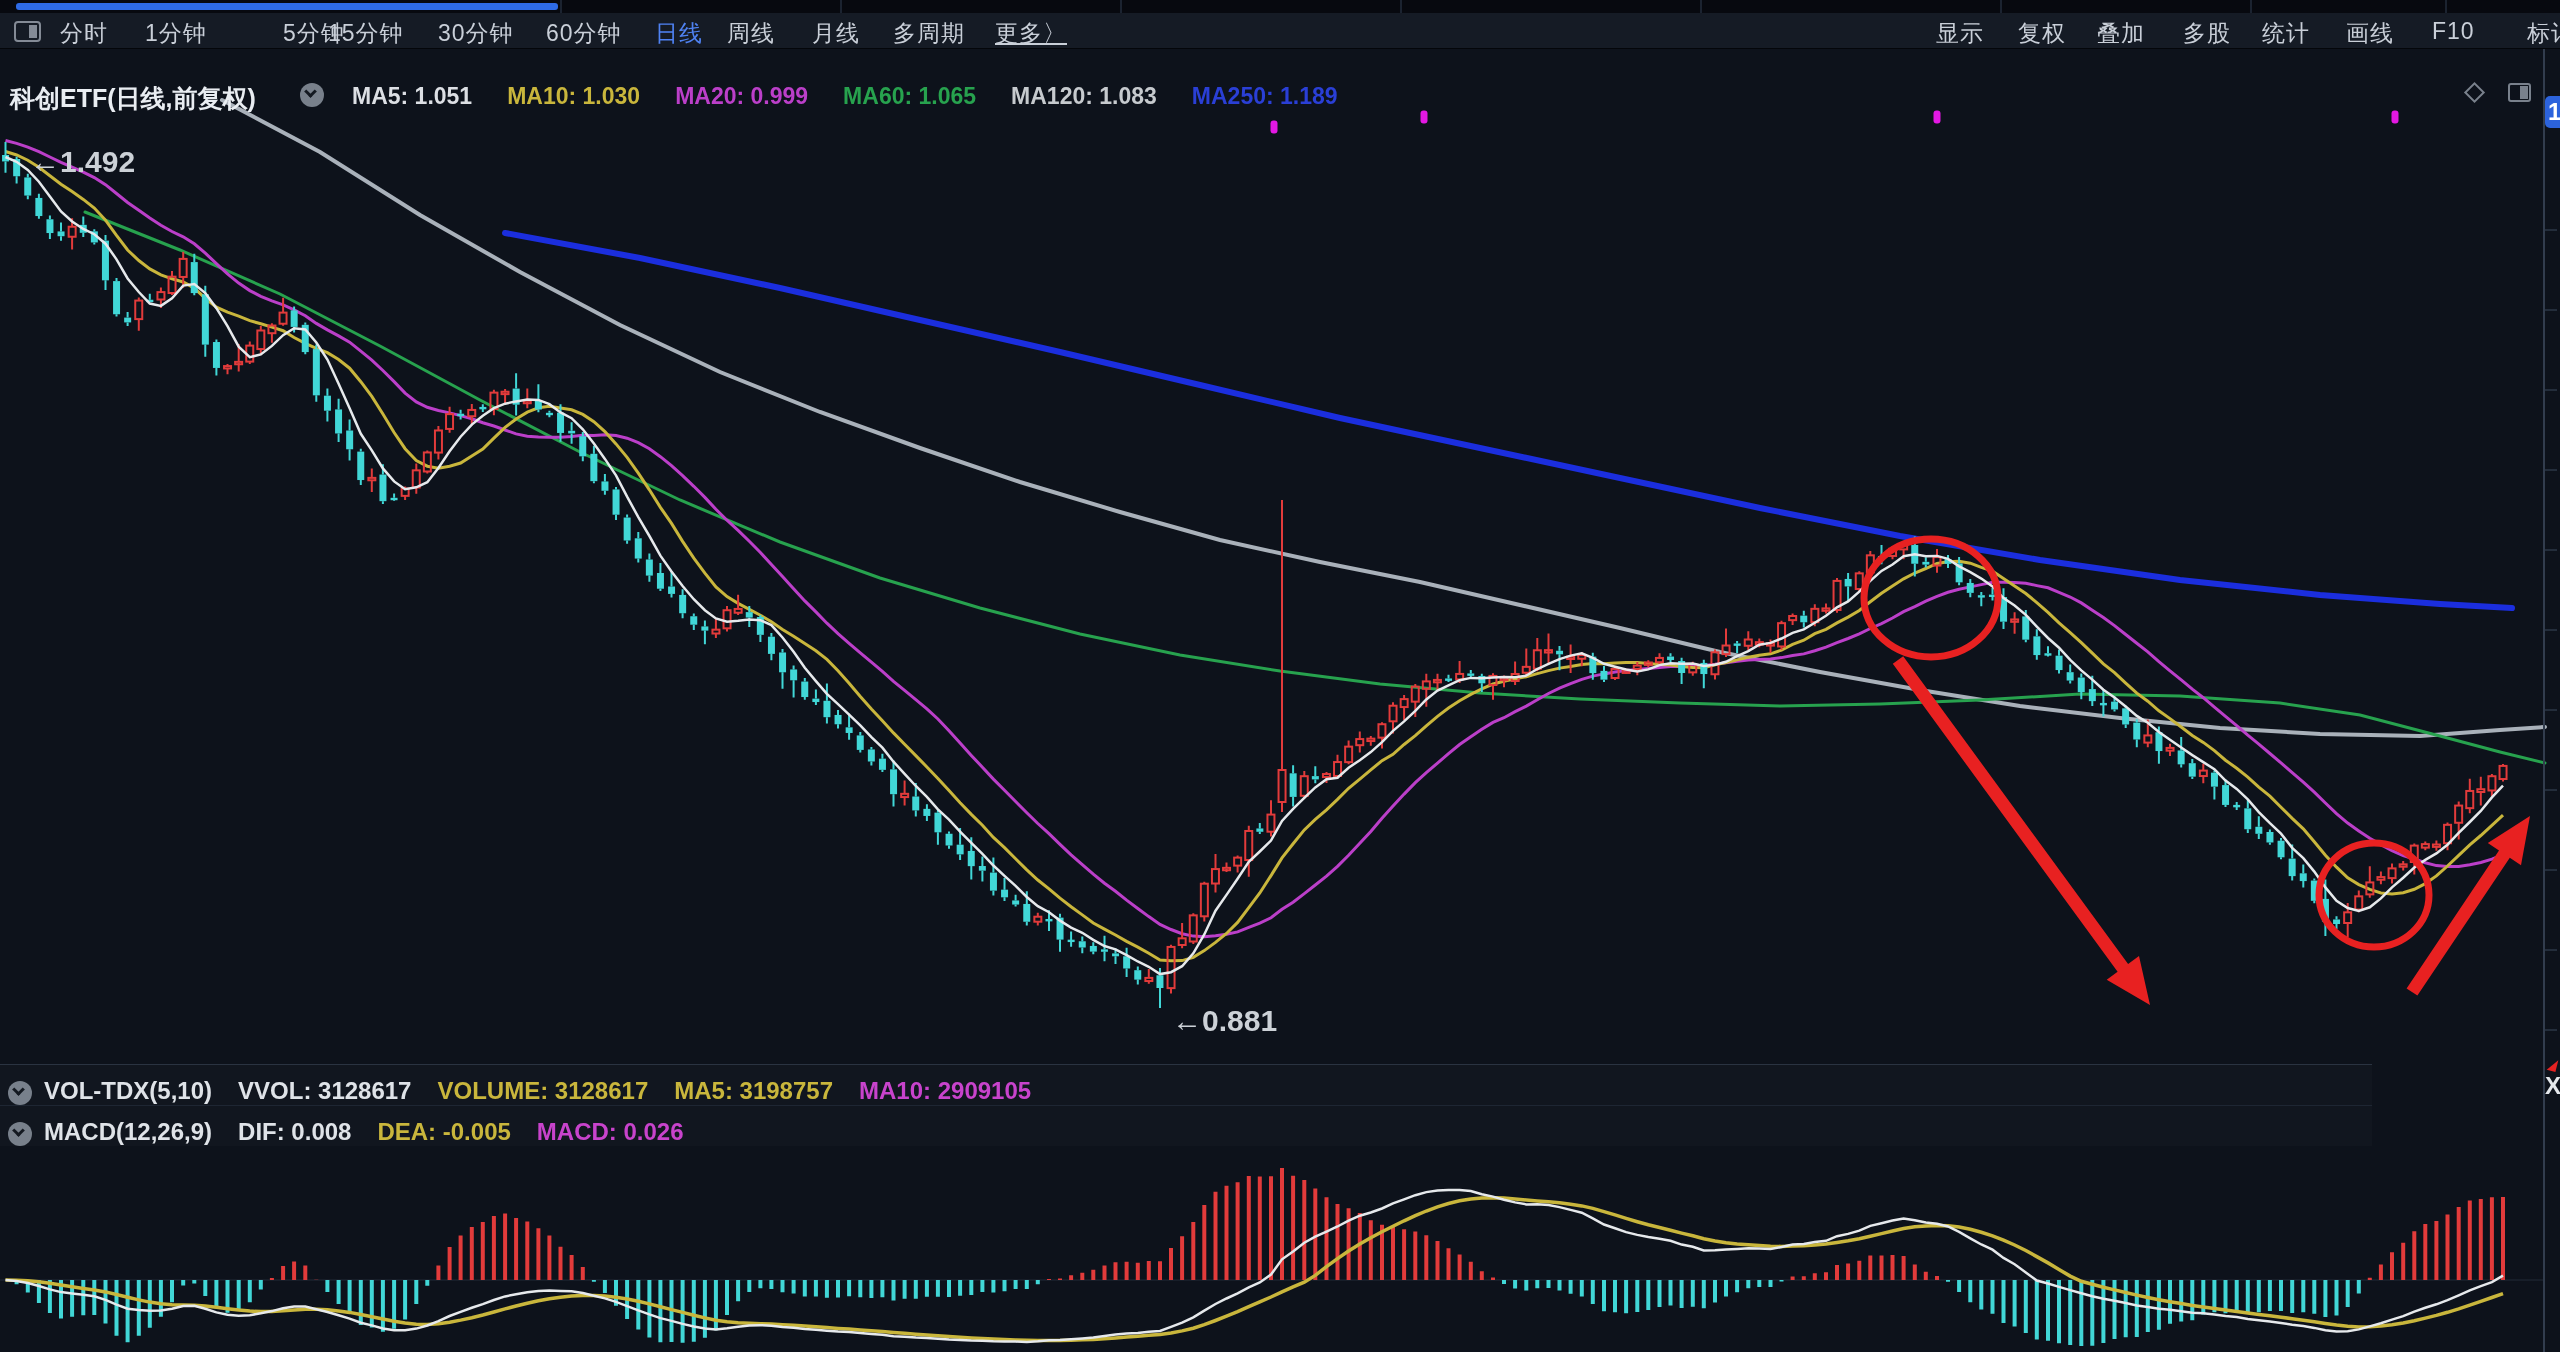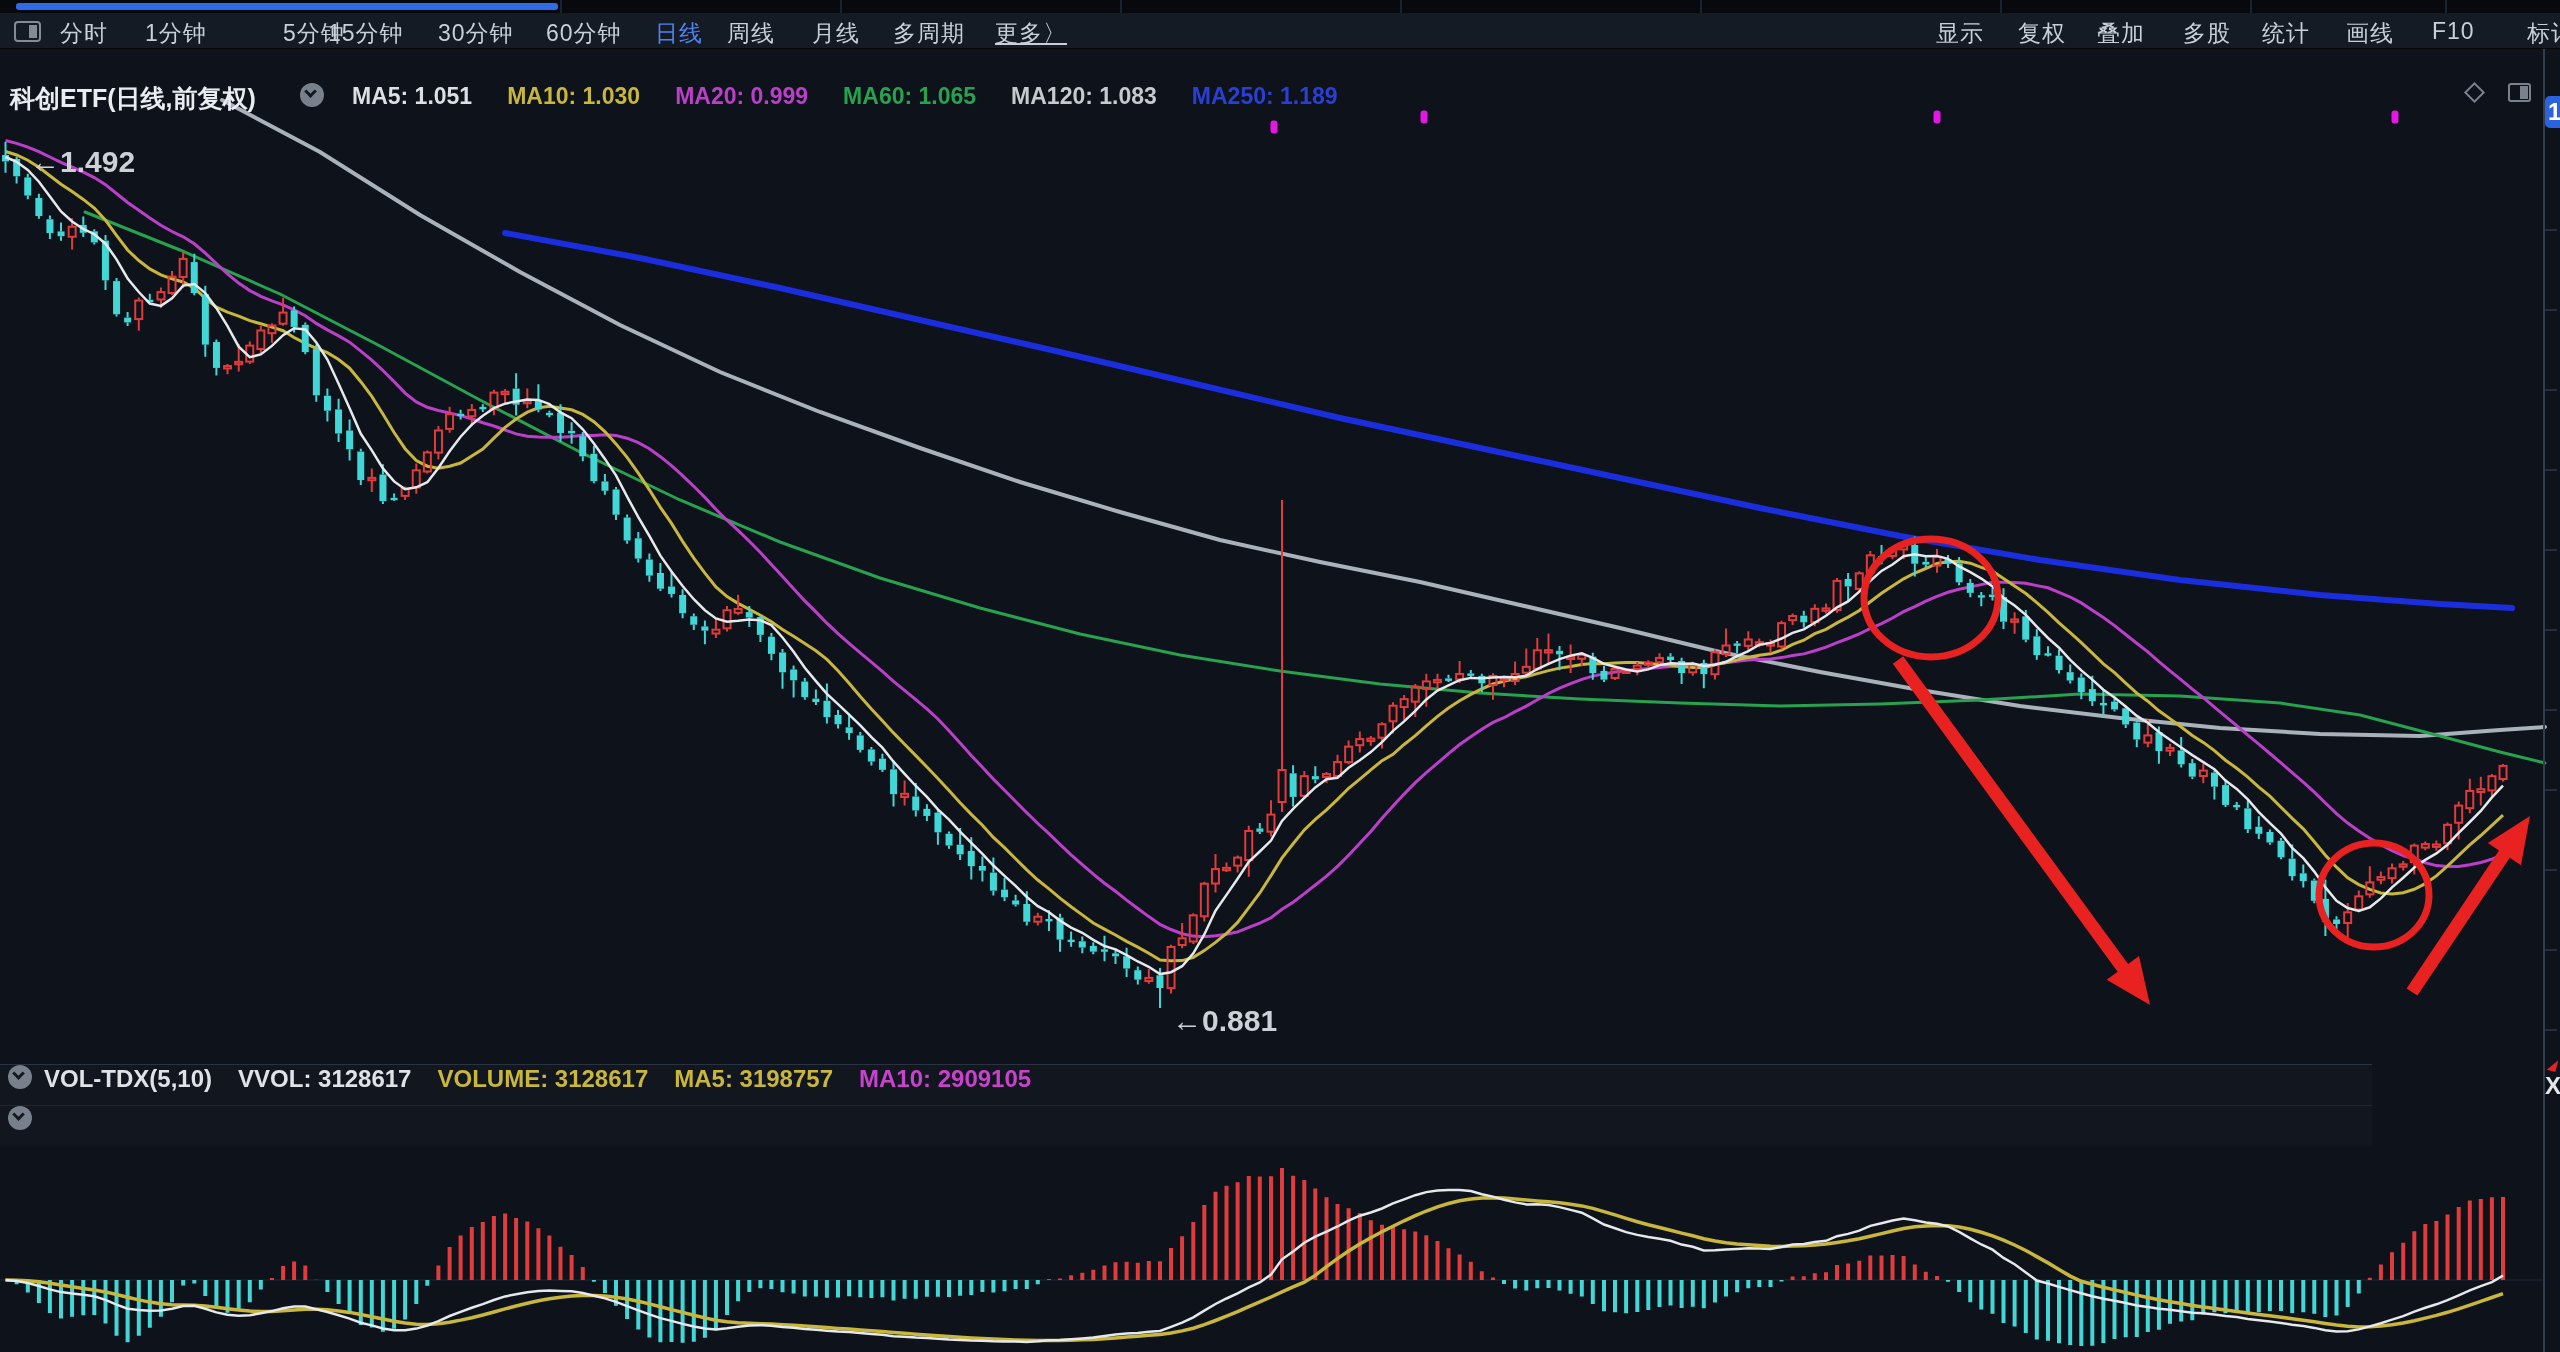--- a/index.html
+++ b/index.html
@@ -23,21 +23,21 @@
 .ma-labels span{font-size:23px;font-weight:bold;white-space:nowrap}
 .diamond-icon{position:absolute;left:2467px;top:5px;width:15px;height:15px;border:2px solid #79818c;transform:rotate(45deg)}
 .split-icon{position:absolute;left:2508px;top:3px;width:23px;height:19px;border:2px solid #79818c;border-radius:3px}
 .split-icon i{position:absolute;right:1px;top:1px;bottom:1px;width:8px;background:#79818c}
 .badge{position:absolute;left:2545px;top:96px;width:17px;height:32px;background:#2c63dc;color:#fff;
   font-size:24px;font-weight:bold;text-align:left;padding-left:3px;line-height:32px;border-radius:5px 0 0 5px;z-index:6}
 .axis-line{position:absolute;left:2543px;top:49px;width:2px;height:1303px;background:#323d4e;z-index:4}
 svg{position:absolute;left:0;display:block}
 #main-svg{top:49px}
 #macd-svg{top:1146px}
-.pane-header{position:absolute;left:0;width:2372px;height:41px;background:#11161f;display:flex;align-items:flex-start;z-index:5}
+.pane-header{position:absolute;left:0;width:2372px;height:41px;background:#11161f;display:flex;align-items:flex-end;z-index:5}
 #vol-header{top:1064px;border-top:1px solid #2a3341}
 #macd-header{top:1105px;border-top:1px solid #1e2633}
 .pane-header .chev{margin-left:8px;flex:none}
 .pane-items{display:flex;gap:26px;margin-left:12px}
 .pane-items span{font-size:24px;font-weight:bold;white-space:nowrap}
 .x-label{position:absolute;left:2545px;top:7px;color:#e4e8ec;font-size:24px;font-weight:bold}
 .red-corner{position:absolute;left:2548px;top:-6px;width:0;height:0;border-left:9px solid transparent;border-bottom:12px solid #e52222;transform:rotate(14deg)}
 </style>
 </head>
 <body>
@@ -373,20 +373,26 @@
         <span style="color: rgb(200, 67, 204);">MA10: 2909105</span>
       </div>
     <span class="x-label">X</span>
     <div class="red-corner"></div>
   </div>
 
   <div class="pane-header" id="macd-header">
     <span class="chev">
         <i></i>
       </span>
+    <div class="pane-items" id="macd-items">
+        <span style="color: rgb(223, 227, 232);">MACD(12,26,9)</span>
+        <span style="color: rgb(223, 227, 232);">DIF: 0.008</span>
+        <span style="color: rgb(201, 182, 60);">DEA: -0.005</span>
+        <span style="color: rgb(200, 67, 204);">MACD: 0.026</span>
+      </div>
   </div>
 
   <svg id="macd-svg" width="2560" height="206" viewBox="0 1146 2560 206" preserveAspectRatio="none">
       <line x1="0" y1="1280" x2="2543" y2="1280" stroke="#222b38" stroke-width="1"></line>
       <path d="M5.5 1280L5.5 1280.0M271.9 1280L271.9 1278.1M283.1 1280L283.1 1265.9M294.1 1280L294.1 1261.6M305.3 1280L305.3 1265.6M316.3 1280L316.3 1279.8M438.4 1280L438.4 1265.6M449.6 1280L449.6 1247.0M460.6 1280L460.6 1235.6M471.8 1280L471.8 1227.1M482.8 1280L482.8 1222.1M493.9 1280L493.9 1216.0M505.1 1280L505.1 1213.6M516.1 1280L516.1 1217.9M527.3 1280L527.3 1221.5M538.4 1280L538.4 1228.2M549.4 1280L549.4 1235.4M560.5 1280L560.5 1246.7M571.6 1280L571.6 1254.9M582.8 1280L582.8 1267.0M1049.0 1280L1049.0 1279.0M1060.0 1280L1060.0 1278.4M1071.1 1280L1071.1 1275.2M1082.3 1280L1082.3 1272.7M1093.3 1280L1093.3 1269.8M1104.5 1280L1104.5 1265.6M1115.5 1280L1115.5 1262.2M1126.6 1280L1126.6 1261.7M1137.8 1280L1137.8 1262.7M1148.8 1280L1148.8 1261.1M1160.0 1280L1160.0 1261.2M1171.0 1280L1171.0 1247.9M1182.1 1280L1182.1 1236.2M1193.3 1280L1193.3 1222.1M1204.3 1280L1204.3 1204.9M1215.5 1280L1215.5 1191.7M1226.5 1280L1226.5 1185.7M1237.6 1280L1237.6 1182.3M1248.8 1280L1248.8 1176.1M1259.8 1280L1259.8 1176.5M1271.0 1280L1271.0 1176.3M1282.0 1280L1282.0 1168.0M1293.1 1280L1293.1 1175.8M1304.3 1280L1304.3 1179.9M1315.3 1280L1315.3 1188.5M1326.5 1280L1326.5 1197.3M1337.5 1280L1337.5 1204.0M1348.6 1280L1348.6 1208.2M1359.8 1280L1359.8 1213.1M1370.8 1280L1370.8 1220.3M1382.0 1280L1382.0 1224.8M1393.0 1280L1393.0 1226.2M1404.1 1280L1404.1 1229.2M1415.3 1280L1415.3 1231.5M1426.3 1280L1426.3 1235.3M1437.5 1280L1437.5 1241.1M1448.5 1280L1448.5 1248.2M1459.6 1280L1459.6 1254.4M1470.8 1280L1470.8 1261.7M1481.8 1280L1481.8 1271.3M1493.0 1280L1493.0 1277.5M1792.6 1280L1792.6 1276.6M1803.8 1280L1803.8 1276.3M1814.8 1280L1814.8 1273.2M1826.0 1280L1826.0 1272.2M1837.0 1280L1837.0 1265.0M1848.1 1280L1848.1 1263.6M1859.3 1280L1859.3 1260.7M1870.3 1280L1870.3 1255.6M1881.5 1280L1881.5 1255.6M1892.5 1280L1892.5 1255.1M1903.6 1280L1903.6 1256.1M1914.8 1280L1914.8 1264.4M1925.8 1280L1925.8 1271.8M1937.0 1280L1937.0 1275.9M2369.8 1280L2369.8 1277.8M2380.9 1280L2380.9 1264.5M2392.0 1280L2392.0 1252.2M2403.2 1280L2403.2 1242.7M2414.3 1280L2414.3 1231.2M2425.3 1280L2425.3 1224.1M2436.4 1280L2436.4 1220.9M2447.5 1280L2447.5 1214.6M2458.7 1280L2458.7 1207.0M2469.8 1280L2469.8 1200.5M2480.8 1280L2480.8 1198.9M2491.9 1280L2491.9 1197.3M2503.0 1280L2503.0 1196.9" stroke="#e23b3b" stroke-width="4" fill="none"></path>
       <path d="M16.6 1280L16.6 1284.3M27.8 1280L27.8 1292.5M38.9 1280L38.9 1302.9M49.9 1280L49.9 1313.0M61.0 1280L61.0 1318.5M72.1 1280L72.1 1316.8M83.3 1280L83.3 1315.3M94.3 1280L94.3 1314.9M105.5 1280L105.5 1323.4M116.5 1280L116.5 1335.8M127.6 1280L127.6 1342.3M138.8 1280L138.8 1335.8M149.8 1280L149.8 1327.7M160.9 1280L160.9 1316.7M172.0 1280L172.0 1302.2M183.2 1280L183.2 1285.5M194.3 1280L194.3 1283.5M205.3 1280L205.3 1295.9M216.4 1280L216.4 1308.3M227.5 1280L227.5 1312.7M238.7 1280L238.7 1311.1M249.8 1280L249.8 1302.2M260.8 1280L260.8 1289.5M327.4 1280L327.4 1292.0M338.6 1280L338.6 1304.1M349.6 1280L349.6 1313.6M360.8 1280L360.8 1325.1M371.8 1280L371.8 1327.6M382.9 1280L382.9 1331.7M394.1 1280L394.1 1328.8M405.1 1280L405.1 1319.4M416.3 1280L416.3 1304.0M427.3 1280L427.3 1285.7M593.9 1280L593.9 1281.7M604.9 1280L604.9 1293.1M616.0 1280L616.0 1305.7M627.1 1280L627.1 1319.0M638.3 1280L638.3 1329.6M649.4 1280L649.4 1337.5M660.4 1280L660.4 1342.2M671.5 1280L671.5 1342.0M682.6 1280L682.6 1342.8M693.8 1280L693.8 1341.7M704.9 1280L704.9 1337.8M715.9 1280L715.9 1330.2M727.0 1280L727.0 1315.0M738.1 1280L738.1 1301.3M749.3 1280L749.3 1291.9M760.4 1280L760.4 1288.3M771.4 1280L771.4 1289.0M782.5 1280L782.5 1292.2M793.6 1280L793.6 1293.6M804.8 1280L804.8 1296.4M815.9 1280L815.9 1296.5M826.9 1280L826.9 1297.8M838.0 1280L838.0 1297.4M849.1 1280L849.1 1296.3M860.3 1280L860.3 1297.3M871.4 1280L871.4 1297.9M882.4 1280L882.4 1297.3M893.5 1280L893.5 1300.5M904.6 1280L904.6 1298.7M915.8 1280L915.8 1298.8M926.9 1280L926.9 1296.8M937.9 1280L937.9 1296.7M949.0 1280L949.0 1296.9M960.1 1280L960.1 1295.8M971.3 1280L971.3 1295.0M982.4 1280L982.4 1292.1M993.4 1280L993.4 1292.5M1004.5 1280L1004.5 1291.2M1015.6 1280L1015.6 1288.9M1026.8 1280L1026.8 1289.0M1037.8 1280L1037.8 1284.2M1504.0 1280L1504.0 1283.9M1515.1 1280L1515.1 1288.4M1526.3 1280L1526.3 1290.5M1537.3 1280L1537.3 1288.2M1548.5 1280L1548.5 1288.1M1559.5 1280L1559.5 1290.5M1570.6 1280L1570.6 1293.8M1581.8 1280L1581.8 1296.4M1592.8 1280L1592.8 1304.1M1604.0 1280L1604.0 1311.2M1615.0 1280L1615.0 1312.3M1626.1 1280L1626.1 1313.3M1637.3 1280L1637.3 1312.0M1648.3 1280L1648.3 1309.9M1659.5 1280L1659.5 1307.0M1670.5 1280L1670.5 1305.5M1681.6 1280L1681.6 1308.1M1692.8 1280L1692.8 1306.7M1703.8 1280L1703.8 1308.3M1715.0 1280L1715.0 1302.4M1726.0 1280L1726.0 1296.4M1737.1 1280L1737.1 1292.2M1748.3 1280L1748.3 1288.3M1759.3 1280L1759.3 1287.0M1770.5 1280L1770.5 1286.9M1781.5 1280L1781.5 1281.4M1948.0 1280L1948.0 1281.8M1959.1 1280L1959.1 1292.1M1970.3 1280L1970.3 1302.2M1981.3 1280L1981.3 1309.6M1992.5 1280L1992.5 1313.8M2003.5 1280L2003.5 1322.9M2014.6 1280L2014.6 1326.5M2025.8 1280L2025.8 1333.1M2036.8 1280L2036.8 1339.6M2048.0 1280L2048.0 1340.7M2059.0 1280L2059.0 1343.3M2070.2 1280L2070.2 1344.9M2081.3 1280L2081.3 1346.0M2092.3 1280L2092.3 1345.8M2103.4 1280L2103.4 1343.0M2114.5 1280L2114.5 1339.0M2125.7 1280L2125.7 1337.3M2136.8 1280L2136.8 1337.0M2147.8 1280L2147.8 1331.9M2158.9 1280L2158.9 1329.7M2170.0 1280L2170.0 1323.8M2181.2 1280L2181.2 1321.5M2192.3 1280L2192.3 1320.3M2203.3 1280L2203.3 1314.4M2214.4 1280L2214.4 1312.3M2225.5 1280L2225.5 1313.2M2236.7 1280L2236.7 1310.7M2247.8 1280L2247.8 1312.9M2258.8 1280L2258.8 1312.2M2269.9 1280L2269.9 1310.9M2281.0 1280L2281.0 1311.0M2292.2 1280L2292.2 1313.1M2303.3 1280L2303.3 1312.2M2314.3 1280L2314.3 1313.7M2325.4 1280L2325.4 1316.9M2336.5 1280L2336.5 1315.5M2347.7 1280L2347.7 1307.1M2358.8 1280L2358.8 1293.4" stroke="#41d7d7" stroke-width="4" fill="none"></path>
       <polyline points="5.5,1280.0 16.6,1280.2 27.8,1280.8 38.9,1281.8 49.9,1283.3 61.0,1285.1 72.1,1286.8 83.3,1288.4 94.3,1290.0 105.5,1291.9 116.5,1294.5 127.6,1297.3 138.8,1299.9 149.8,1302.1 160.9,1303.7 172.0,1304.8 183.2,1305.0 194.3,1305.2 205.3,1305.9 216.4,1307.2 227.5,1308.7 238.7,1310.1 249.8,1311.1 260.8,1311.6 271.9,1311.5 283.1,1310.8 294.1,1309.9 305.3,1309.3 316.3,1309.3 327.4,1309.8 338.6,1310.9 349.6,1312.4 360.8,1314.5 371.8,1316.7 382.9,1319.0 394.1,1321.3 405.1,1323.1 416.3,1324.2 427.3,1324.4 438.4,1323.8 449.6,1322.2 460.6,1320.1 471.8,1317.7 482.8,1315.0 493.9,1312.0 505.1,1308.9 516.1,1306.0 527.3,1303.2 538.4,1300.8 549.4,1298.7 560.5,1297.2 571.6,1296.0 582.8,1295.4 593.9,1295.5 604.9,1296.1 616.0,1297.2 627.1,1299.0 638.3,1301.3 649.4,1303.9 660.4,1306.7 671.5,1309.6 682.6,1312.4 693.8,1315.3 704.9,1317.9 715.9,1320.2 727.0,1321.8 738.1,1322.8 749.3,1323.3 760.4,1323.7 771.4,1324.1 782.5,1324.7 793.6,1325.3 804.8,1326.0 815.9,1326.8 826.9,1327.6 838.0,1328.4 849.1,1329.1 860.3,1329.9 871.4,1330.7 882.4,1331.5 893.5,1332.5 904.6,1333.3 915.8,1334.2 926.9,1335.0 937.9,1335.7 949.0,1336.5 960.1,1337.2 971.3,1337.9 982.4,1338.4 993.4,1339.0 1004.5,1339.5 1015.6,1339.9 1026.8,1340.3 1037.8,1340.5 1049.0,1340.5 1060.0,1340.4 1071.1,1340.2 1082.3,1339.8 1093.3,1339.4 1104.5,1338.7 1115.5,1337.9 1126.6,1337.0 1137.8,1336.2 1148.8,1335.3 1160.0,1334.4 1171.0,1332.9 1182.1,1330.9 1193.3,1328.2 1204.3,1324.7 1215.5,1320.5 1226.5,1316.1 1237.6,1311.6 1248.8,1306.7 1259.8,1301.9 1271.0,1297.0 1282.0,1291.8 1293.1,1286.9 1304.3,1282.2 1315.3,1275.4 1326.5,1266.6 1337.5,1258.6 1348.6,1251.0 1359.8,1244.0 1370.8,1237.7 1382.0,1231.8 1393.0,1226.2 1404.1,1220.8 1415.3,1215.7 1426.3,1211.0 1437.5,1206.8 1448.5,1203.5 1459.6,1200.8 1470.8,1198.9 1481.8,1197.9 1493.0,1197.7 1504.0,1198.1 1515.1,1198.9 1526.3,1200.0 1537.3,1200.9 1548.5,1201.7 1559.5,1202.8 1570.6,1204.2 1581.8,1205.9 1592.8,1208.4 1604.0,1211.6 1615.0,1214.9 1626.1,1218.4 1637.3,1221.7 1648.3,1224.8 1659.5,1227.5 1670.5,1230.2 1681.6,1233.1 1692.8,1235.8 1703.8,1238.7 1715.0,1241.0 1726.0,1242.7 1737.1,1244.0 1748.3,1244.8 1759.3,1245.6 1770.5,1246.3 1781.5,1246.4 1792.6,1246.1 1803.8,1245.7 1814.8,1244.9 1826.0,1244.1 1837.0,1242.5 1848.1,1240.8 1859.3,1238.8 1870.3,1236.2 1881.5,1233.6 1892.5,1231.0 1903.6,1228.5 1914.8,1226.8 1925.8,1226.0 1937.0,1225.5 1948.0,1225.7 1959.1,1227.0 1970.3,1229.2 1981.3,1232.3 1992.5,1235.8 2003.5,1240.2 2014.6,1245.0 2025.8,1250.5 2036.8,1256.6 2048.0,1262.9 2059.0,1269.4 2070.2,1276.1 2081.3,1281.3 2092.3,1284.3 2103.4,1287.2 2114.5,1289.9 2125.7,1292.5 2136.8,1295.1 2147.8,1297.5 2158.9,1299.7 2170.0,1301.7 2181.2,1303.6 2192.3,1305.5 2203.3,1307.0 2214.4,1308.5 2225.5,1310.0 2236.7,1311.4 2247.8,1312.9 2258.8,1314.4 2269.9,1315.8 2281.0,1317.2 2292.2,1318.7 2303.3,1320.2 2314.3,1321.8 2325.4,1323.4 2336.5,1325.1 2347.7,1326.3 2358.8,1326.9 2369.8,1326.8 2380.9,1326.1 2392.0,1324.8 2403.2,1323.0 2414.3,1320.8 2425.3,1318.1 2436.4,1315.4 2447.5,1312.3 2458.7,1308.9 2469.8,1305.2 2480.8,1301.4 2491.9,1297.5 2503.0,1293.6" fill="none" stroke="#c9b63c" stroke-width="3.5"></polyline>
       <polyline points="5.5,1280.0 16.6,1281.0 27.8,1283.0 38.9,1286.0 49.9,1289.4 61.0,1292.1 72.1,1293.5 83.3,1294.8 94.3,1296.3 105.5,1299.9 116.5,1304.7 127.6,1308.7 138.8,1310.1 149.8,1310.8 160.9,1310.5 172.0,1308.8 183.2,1306.0 194.3,1305.8 205.3,1308.8 216.4,1312.4 227.5,1314.7 238.7,1315.8 249.8,1315.2 260.8,1313.3 271.9,1311.1 283.1,1308.2 294.1,1306.5 305.3,1306.6 316.3,1309.2 327.4,1312.0 338.6,1315.3 349.6,1318.6 360.8,1322.7 371.8,1325.4 382.9,1328.5 394.1,1330.2 405.1,1330.3 416.3,1328.6 427.3,1325.5 438.4,1321.1 449.6,1316.0 460.6,1311.8 471.8,1307.8 482.8,1304.1 493.9,1300.0 505.1,1296.4 516.1,1294.3 527.3,1292.3 538.4,1291.1 549.4,1290.4 560.5,1290.9 571.6,1291.3 582.8,1293.0 593.9,1295.8 604.9,1298.4 616.0,1301.9 627.1,1306.1 638.3,1310.3 649.4,1314.4 660.4,1318.1 671.5,1320.9 682.6,1323.9 693.8,1326.5 704.9,1328.5 715.9,1329.4 727.0,1328.2 738.1,1326.7 749.3,1325.5 760.4,1325.2 771.4,1325.7 782.5,1326.9 793.6,1327.8 804.8,1329.0 815.9,1329.8 826.9,1330.8 838.0,1331.6 849.1,1332.1 860.3,1333.1 871.4,1334.0 882.4,1334.7 893.5,1336.2 904.6,1336.7 915.8,1337.6 926.9,1338.0 937.9,1338.8 949.0,1339.6 960.1,1340.1 971.3,1340.6 982.4,1340.7 993.4,1341.3 1004.5,1341.6 1015.6,1341.6 1026.8,1342.0 1037.8,1341.3 1049.0,1340.3 1060.0,1340.1 1071.1,1339.3 1082.3,1338.5 1093.3,1337.5 1104.5,1336.0 1115.5,1334.5 1126.6,1333.6 1137.8,1333.0 1148.8,1331.8 1160.0,1330.9 1171.0,1326.9 1182.1,1322.7 1193.3,1317.3 1204.3,1310.6 1215.5,1304.0 1226.5,1298.5 1237.6,1293.3 1248.8,1287.3 1259.8,1282.5 1271.0,1274.6 1282.0,1259.3 1293.1,1251.6 1304.3,1242.7 1315.3,1236.7 1326.5,1231.7 1337.5,1226.5 1348.6,1220.7 1359.8,1215.7 1370.8,1212.5 1382.0,1208.5 1393.0,1203.4 1404.1,1199.3 1415.3,1195.2 1426.3,1192.1 1437.5,1190.4 1448.5,1190.1 1459.6,1190.0 1470.8,1191.1 1481.8,1194.3 1493.0,1196.6 1504.0,1199.7 1515.1,1202.4 1526.3,1204.4 1537.3,1204.3 1548.5,1205.0 1559.5,1207.1 1570.6,1209.9 1581.8,1212.7 1592.8,1218.3 1604.0,1224.5 1615.0,1228.3 1626.1,1232.1 1637.3,1234.9 1648.3,1237.1 1659.5,1238.7 1670.5,1240.7 1681.6,1244.6 1692.8,1246.8 1703.8,1250.4 1715.0,1250.3 1726.0,1249.5 1737.1,1249.0 1748.3,1248.3 1759.3,1248.5 1770.5,1249.1 1781.5,1247.0 1792.6,1244.6 1803.8,1244.1 1814.8,1242.1 1826.0,1240.8 1837.0,1236.2 1848.1,1233.9 1859.3,1230.6 1870.3,1225.9 1881.5,1223.3 1892.5,1220.5 1903.6,1218.4 1914.8,1220.2 1925.8,1222.5 1937.0,1223.8 1948.0,1226.5 1959.1,1231.9 1970.3,1238.4 1981.3,1244.5 1992.5,1249.7 2003.5,1257.9 2014.6,1264.2 2025.8,1272.4 2036.8,1280.5 2048.0,1283.5 2059.0,1286.9 2070.2,1290.1 2081.3,1293.3 2092.3,1296.3 2103.4,1298.7 2114.5,1300.7 2125.7,1303.0 2136.8,1305.5 2147.8,1307.0 2158.9,1308.8 2170.0,1309.7 2181.2,1311.2 2192.3,1312.8 2203.3,1313.3 2214.4,1314.4 2225.5,1316.1 2236.7,1317.0 2247.8,1318.9 2258.8,1320.3 2269.9,1321.5 2281.0,1322.9 2292.2,1324.8 2303.3,1326.1 2314.3,1327.9 2325.4,1330.2 2336.5,1331.5 2347.7,1331.3 2358.8,1329.4 2369.8,1326.4 2380.9,1323.2 2392.0,1319.6 2403.2,1316.1 2414.3,1311.6 2425.3,1307.7 2436.4,1304.3 2447.5,1300.1 2458.7,1295.3 2469.8,1290.3 2480.8,1286.2 2491.9,1282.1 2503.0,1275.7" fill="none" stroke="#e6e9ec" stroke-width="2.5"></polyline>
     </svg>
 

